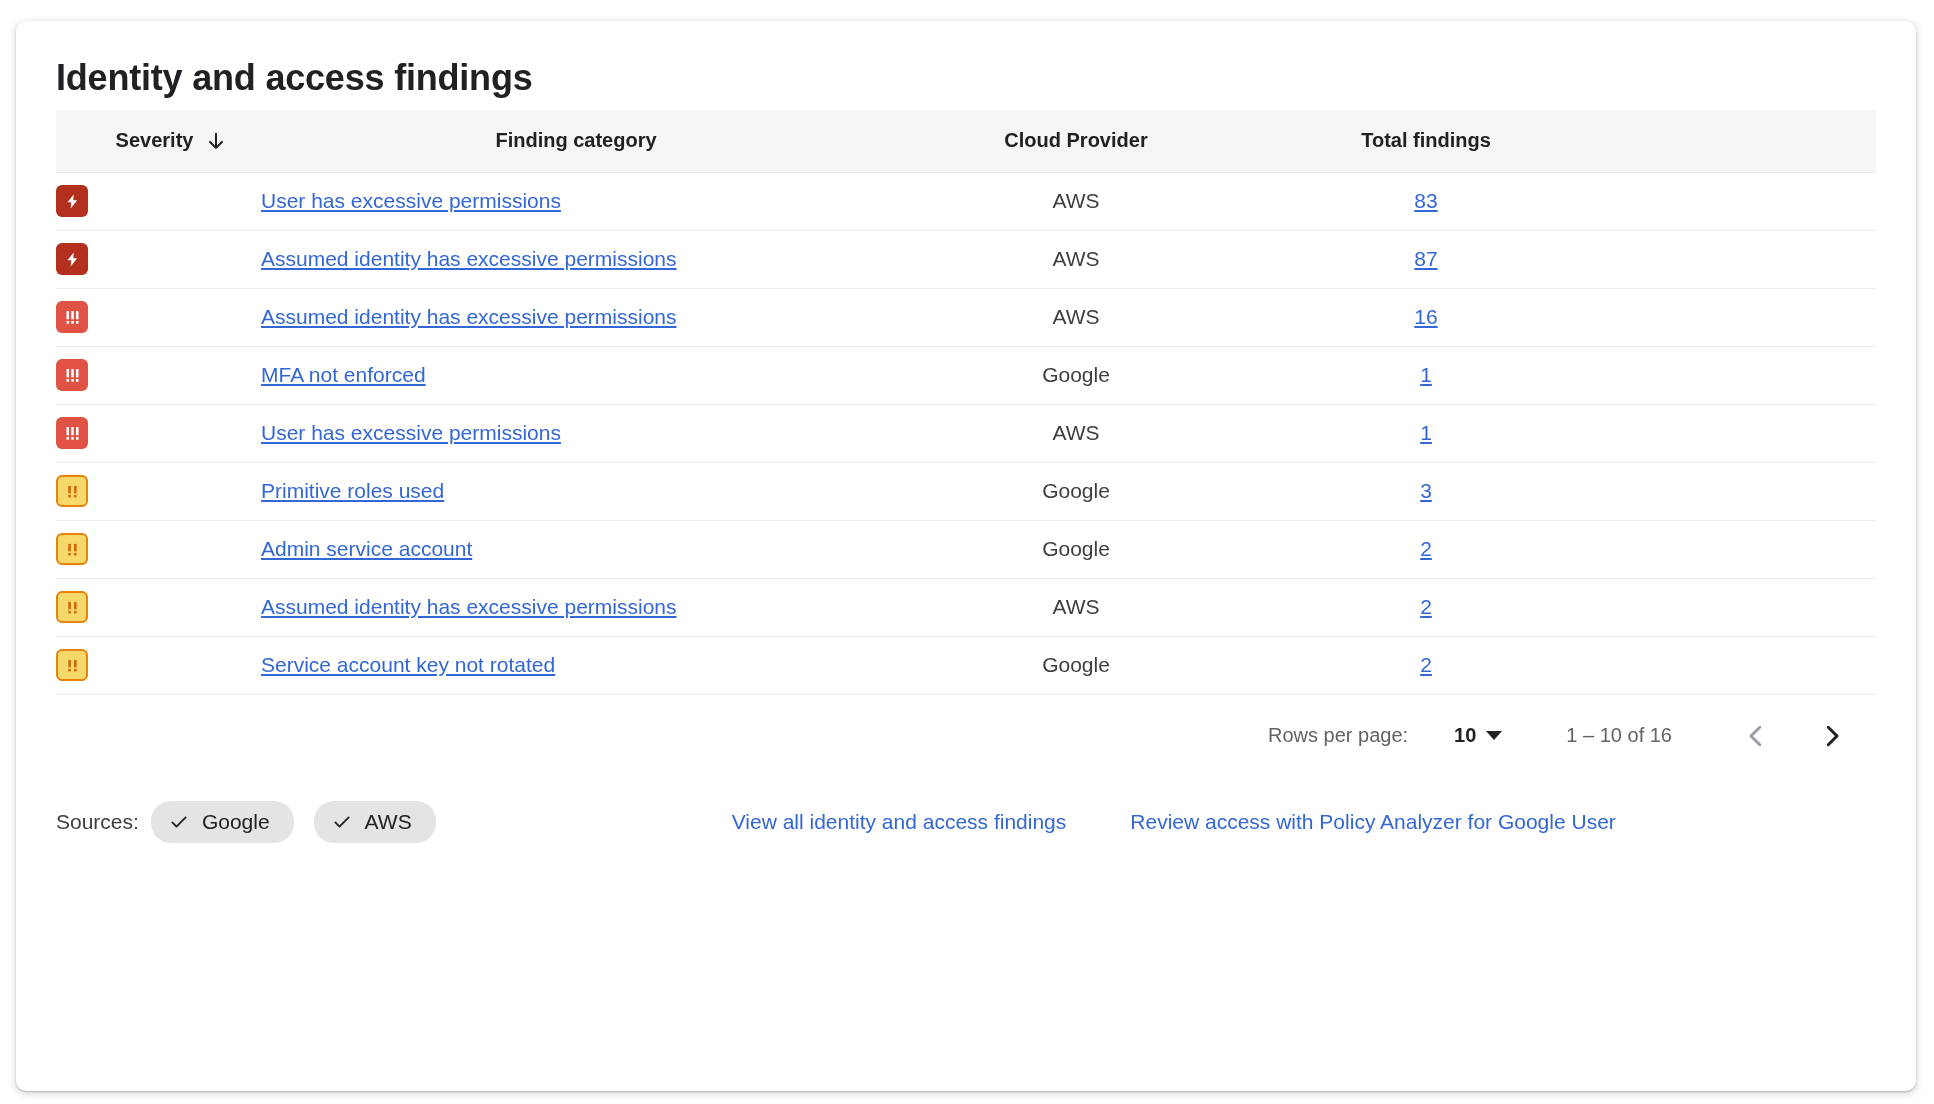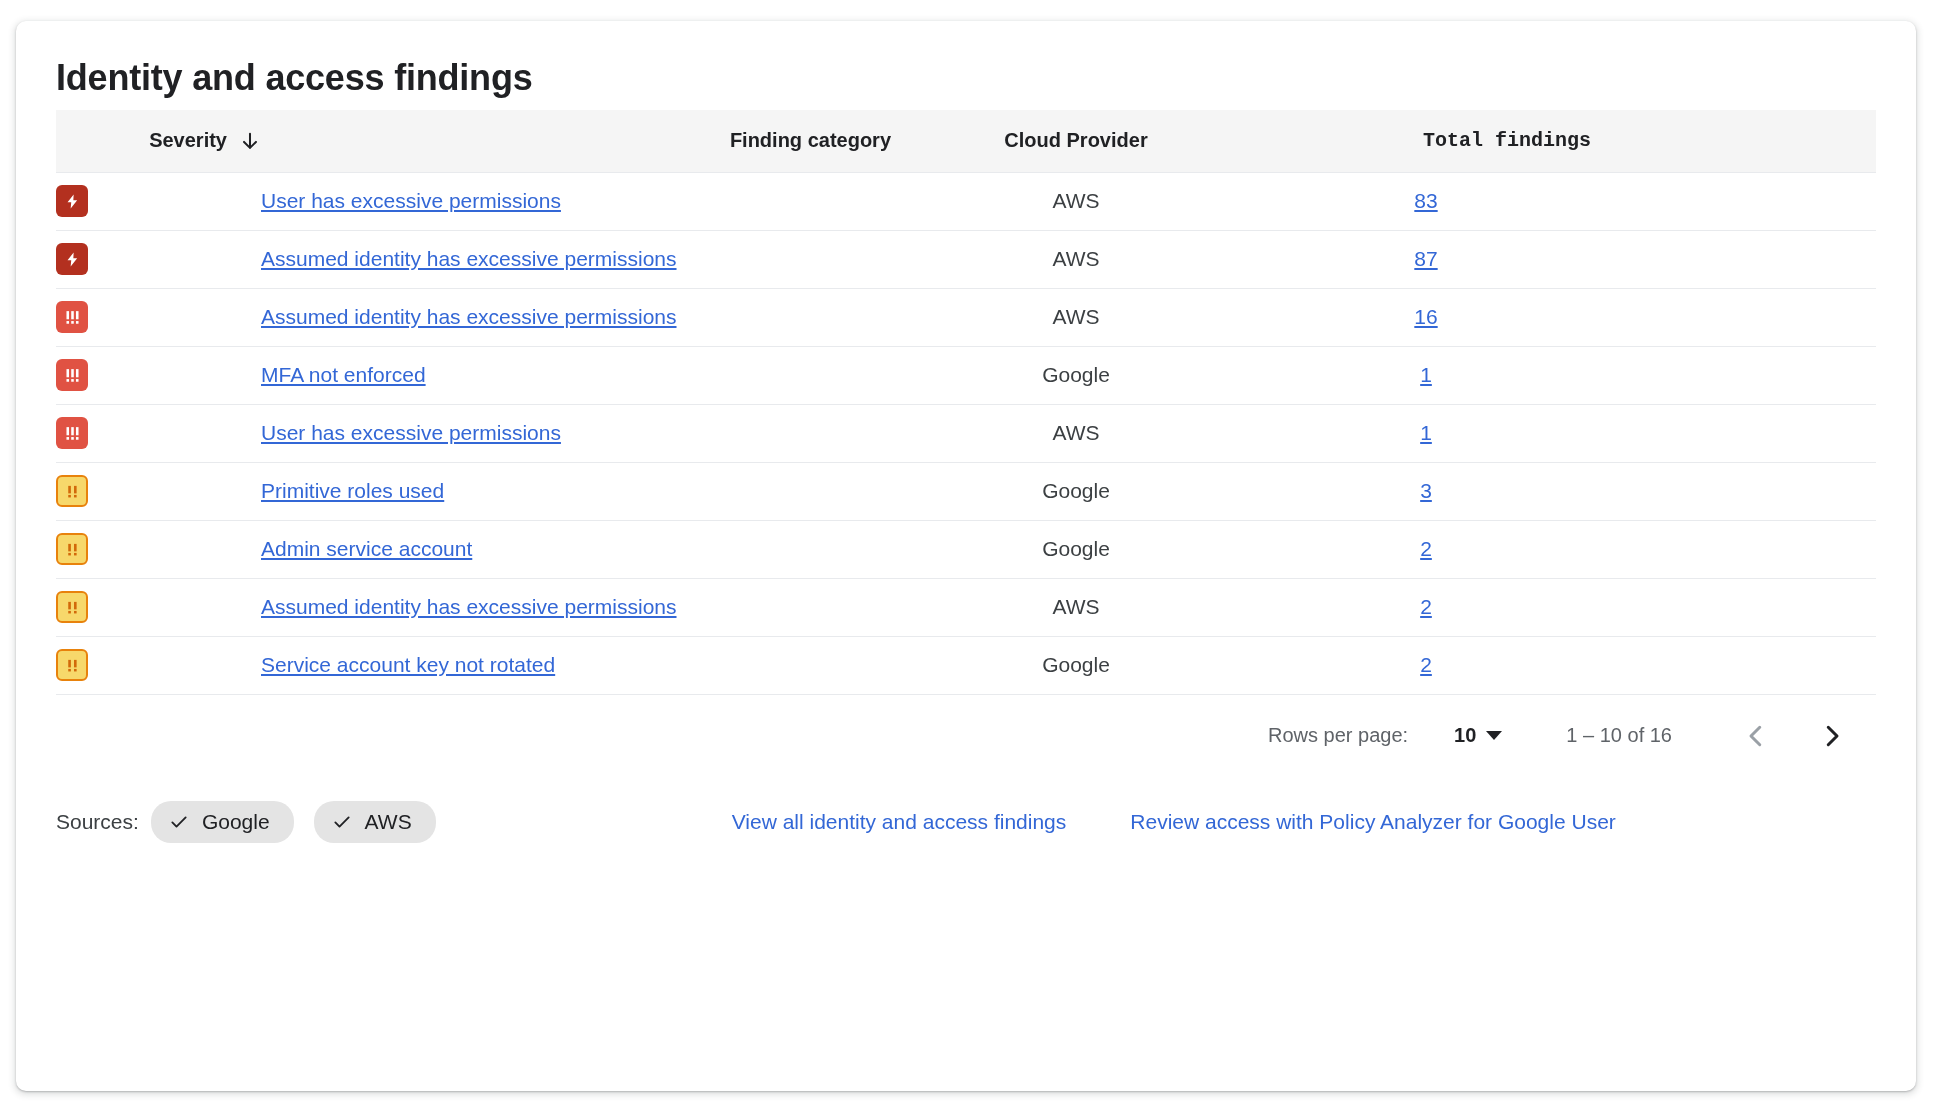--- a/index.html
+++ b/index.html
@@ -66,30 +66,30 @@
   table.findings {
     width: 100%;
     border-collapse: collapse;
     table-layout: fixed;
   }
   table.findings thead th {
     background: #f5f5f5;
     font-size: 20px;
     font-weight: bold;
     color: #202124;
-    text-align: right;
+    text-align: center;
     padding: 18px 0 18px 0;
     height: 62px;
     vertical-align: middle;
     border-bottom: 1px solid #e8eaed;
   }
   th.col-severity { width: 205px; padding-left: 26px !important; }
   th.col-category { width: 630px; }
   th.col-provider { width: 370px; text-align: center !important; }
-  th.col-total    { width: 330px; text-align: left; font-family: Liberation Mono, monospace; }
+  th.col-total    { width: 330px; text-align: left; }
   th.col-spacer   { width: auto; }
 
   .sev-head-wrap { display: inline-flex; align-items: center; gap: 12px; }
   .sort-arrow { display: inline-block; line-height: 0; }
   .sort-arrow svg { display: block; }
 
   table.findings tbody td {
     border-bottom: 1px solid #e8eaed;
     height: 58px;
     padding: 0;

